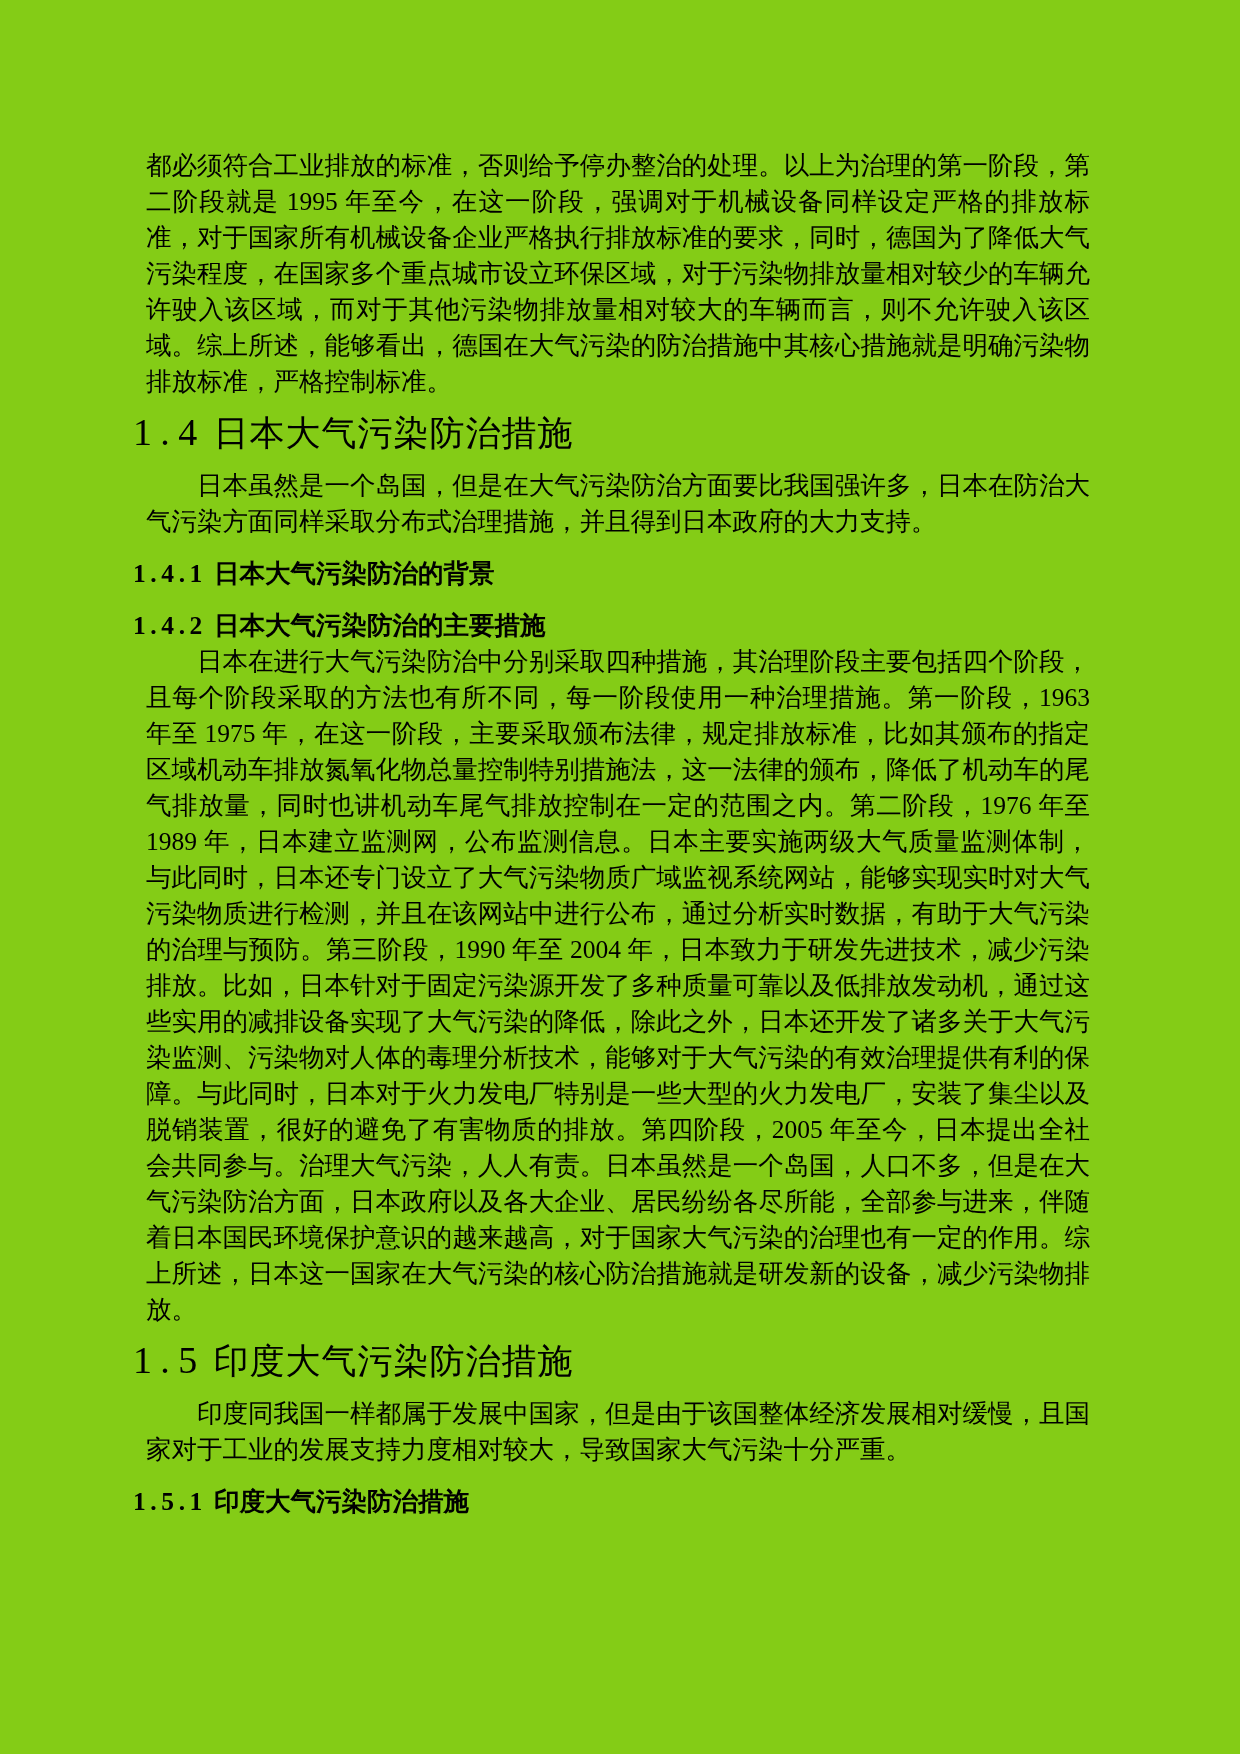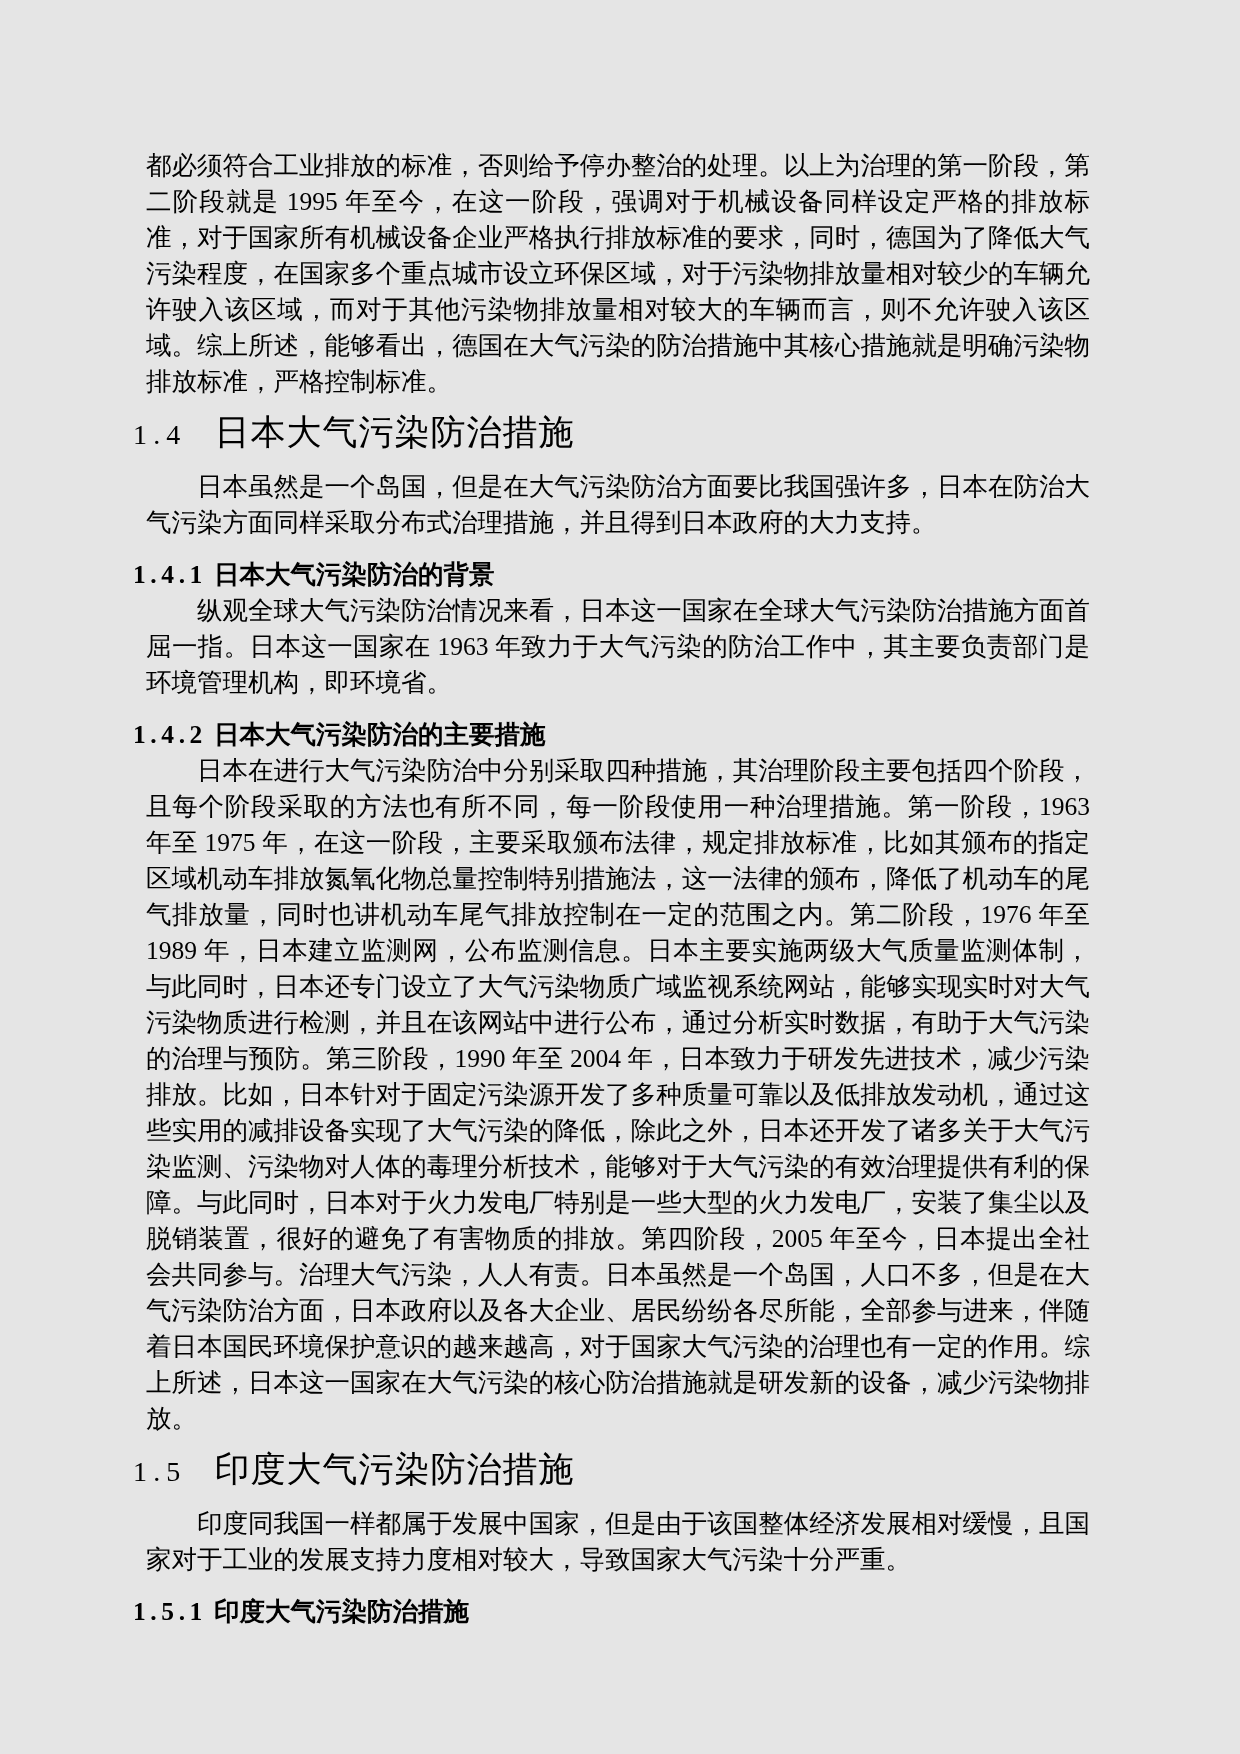--- a/index.html
+++ b/index.html
@@ -29,23 +29,23 @@
   h2.sec-heading {
     margin: 10px 0 12px -13px;
     font-weight: normal;
     font-size: 35px;
     line-height: 44px;
     text-align: left;
     white-space: nowrap;
   }
   h2.sec-heading .num {
     font-family: "Liberation Serif", "DejaVu Serif", serif;
-    font-size: 28px;
+    font-size: 38px;
     letter-spacing: 0.22em;
-    margin-right: 28px;
+    margin-right: 8px;
   }
   h2.sec-heading .ttl {
     font-family: "Liberation Sans", "DejaVu Sans", sans-serif;
     font-weight: normal;
     letter-spacing: 1px;
   }
   h3.subsec-heading {
     margin: 16px 0 0 -13px;
     font-weight: bold;
     font-size: 25.5px;
@@ -54,26 +54,25 @@
     white-space: nowrap;
   }
   h3.subsec-heading .num {
     letter-spacing: 0.18em;
     margin-right: 7px;
   }
 </style>
 </head>
 <body>
 
-<div class="page" style="background: #e5e5e5;">
+<div class="page" style="background: #84cc16;">
   <main class="content" style="color: rgb(0, 0, 0);">
       <p class="body-para">都必须符合工业排放的标准，否则给予停办整治的处理。以上为治理的第一阶段，第二阶段就是 1995 年至今，在这一阶段，强调对于机械设备同样设定严格的排放标准，对于国家所有机械设备企业严格执行排放标准的要求，同时，德国为了降低大气污染程度，在国家多个重点城市设立环保区域，对于污染物排放量相对较少的车辆允许驶入该区域，而对于其他污染物排放量相对较大的车辆而言，则不允许驶入该区域。综上所述，能够看出，德国在大气污染的防治措施中其核心措施就是明确污染物排放标准，严格控制标准。</p>
       <h2 class="sec-heading"><span class="num">1.4</span><span class="ttl">日本大气污染防治措施</span></h2>
       <p class="body-para indent">日本虽然是一个岛国，但是在大气污染防治方面要比我国强许多，日本在防治大气污染方面同样采取分布式治理措施，并且得到日本政府的大力支持。</p>
       <h3 class="subsec-heading"><span class="num">1.4.1</span><span class="ttl">日本大气污染防治的背景</span></h3>
-      <p class="body-para indent">纵观全球大气污染防治情况来看，日本这一国家在全球大气污染防治措施方面首屈一指。日本这一国家在 1963 年致力于大气污染的防治工作中，其主要负责部门是环境管理机构，即环境省。</p>
       <h3 class="subsec-heading"><span class="num">1.4.2</span><span class="ttl">日本大气污染防治的主要措施</span></h3>
       <p class="body-para indent">日本在进行大气污染防治中分别采取四种措施，其治理阶段主要包括四个阶段，且每个阶段采取的方法也有所不同，每一阶段使用一种治理措施。第一阶段，1963 年至 1975 年，在这一阶段，主要采取颁布法律，规定排放标准，比如其颁布的指定区域机动车排放氮氧化物总量控制特别措施法，这一法律的颁布，降低了机动车的尾气排放量，同时也讲机动车尾气排放控制在一定的范围之内。第二阶段，1976 年至 1989 年，日本建立监测网，公布监测信息。日本主要实施两级大气质量监测体制，与此同时，日本还专门设立了大气污染物质广域监视系统网站，能够实现实时对大气污染物质进行检测，并且在该网站中进行公布，通过分析实时数据，有助于大气污染的治理与预防。第三阶段，1990 年至 2004 年，日本致力于研发先进技术，减少污染排放。比如，日本针对于固定污染源开发了多种质量可靠以及低排放发动机，通过这些实用的减排设备实现了大气污染的降低，除此之外，日本还开发了诸多关于大气污染监测、污染物对人体的毒理分析技术，能够对于大气污染的有效治理提供有利的保障。与此同时，日本对于火力发电厂特别是一些大型的火力发电厂，安装了集尘以及脱销装置，很好的避免了有害物质的排放。第四阶段，2005 年至今，日本提出全社会共同参与。治理大气污染，人人有责。日本虽然是一个岛国，人口不多，但是在大气污染防治方面，日本政府以及各大企业、居民纷纷各尽所能，全部参与进来，伴随着日本国民环境保护意识的越来越高，对于国家大气污染的治理也有一定的作用。综上所述，日本这一国家在大气污染的核心防治措施就是研发新的设备，减少污染物排放。</p>
       <h2 class="sec-heading"><span class="num">1.5</span><span class="ttl">印度大气污染防治措施</span></h2>
       <p class="body-para indent">印度同我国一样都属于发展中国家，但是由于该国整体经济发展相对缓慢，且国家对于工业的发展支持力度相对较大，导致国家大气污染十分严重。</p>
       <h3 class="subsec-heading"><span class="num">1.5.1</span><span class="ttl">印度大气污染防治措施</span></h3>
     </main>
 </div>
 
 </body></html>

